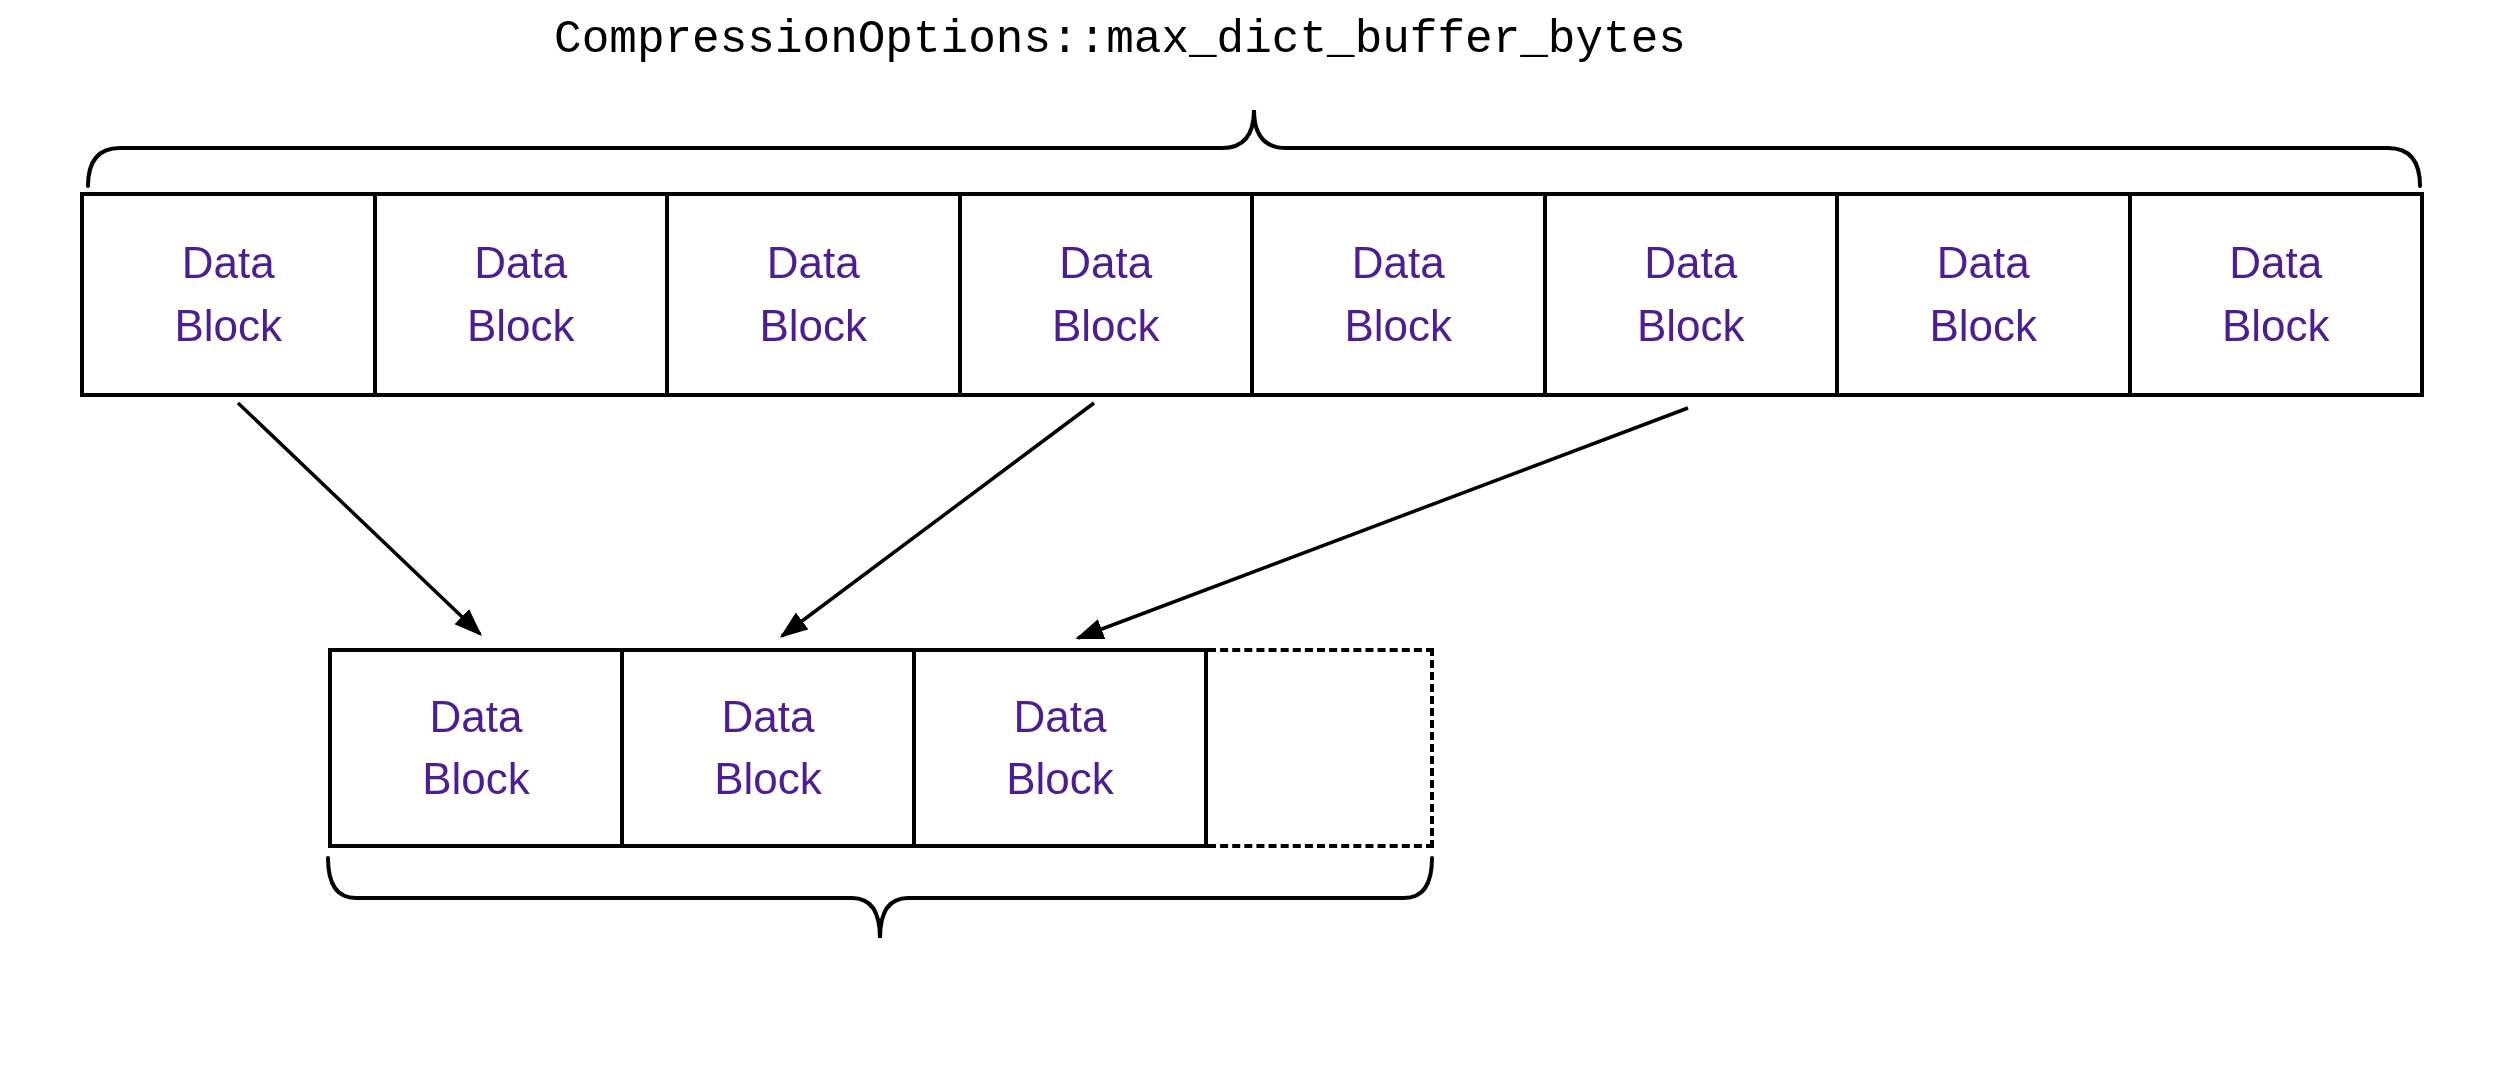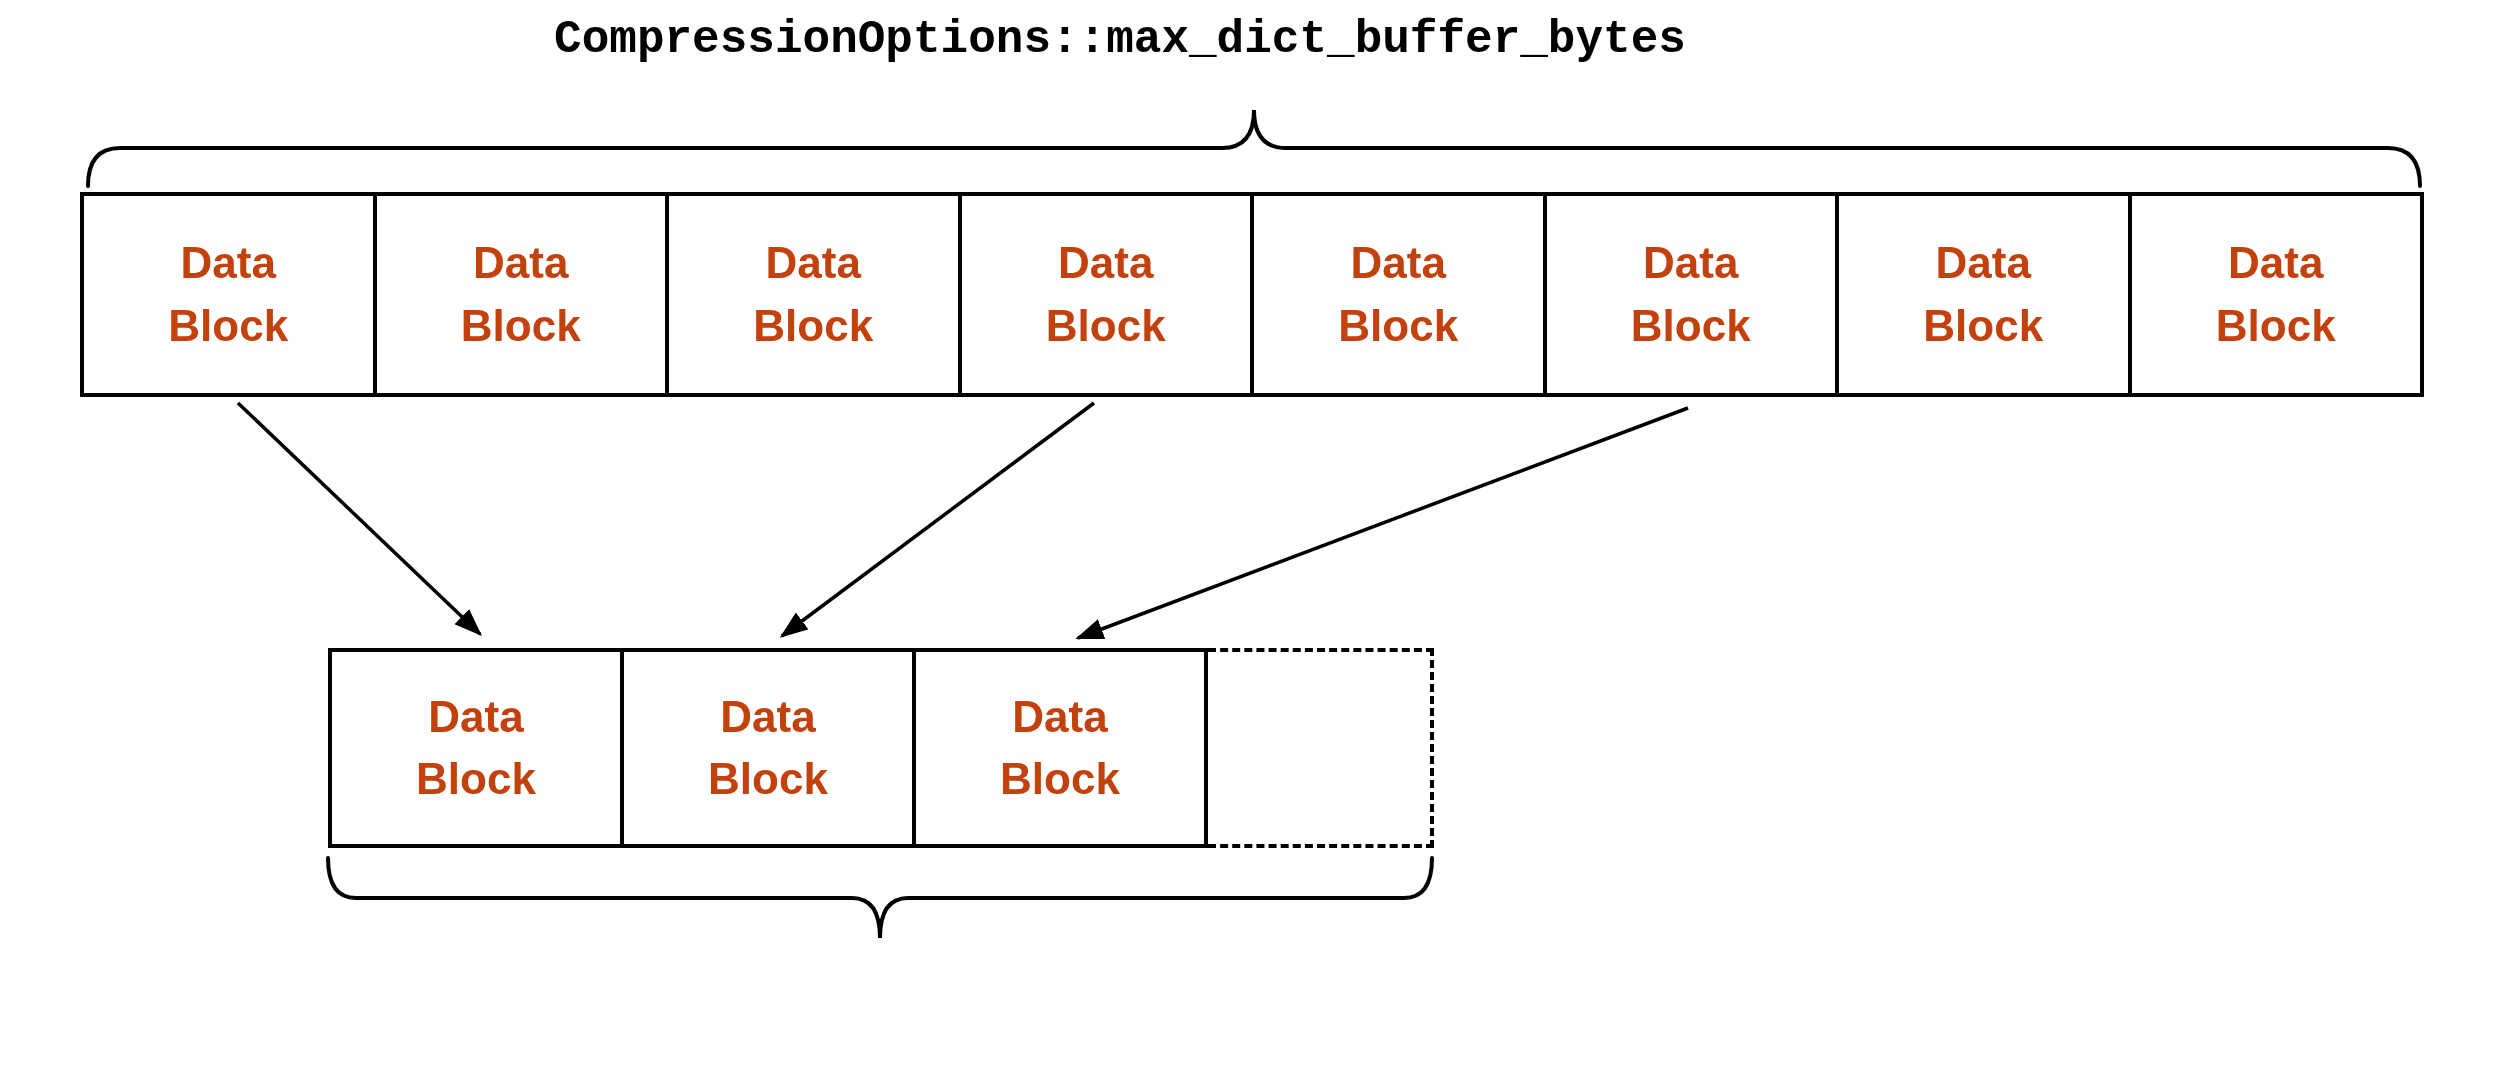--- a/index.html
+++ b/index.html
@@ -7,21 +7,20 @@
     padding: 0;
     background: #ffffff;
   }
   .canvas {
     position: relative;
     width: 2490px;
     height: 1082px;
     background: #ffffff;
     font-family: "Liberation Sans", sans-serif;
     overflow: hidden;
-    font-weight: bold;
   }
   .mono-label {
     position: absolute;
     transform: translateX(-50%);
     white-space: nowrap;
     font-family: "Liberation Mono", "DejaVu Sans Mono", monospace;
     font-size: 46px;
     color: #000000;
   }
   .label-top { left: 1120px; top: 14px; }
@@ -62,21 +61,21 @@
     align-items: center;
     justify-content: center;
     box-sizing: border-box;
   }
   .block:first-child { border-left: none; }
   .block-label {
     white-space: pre-line;
     text-align: center;
     font-size: 44px;
     line-height: 1.42;
-    color: #c2410c;
+    color: #4c1d95;
   }
   .dashed-block {
     position: absolute;
     left: 1208px;
     top: 648px;
     width: 226px;
     height: 200px;
     box-sizing: border-box;
     border: 4px dashed #000000;
     border-left: none;

